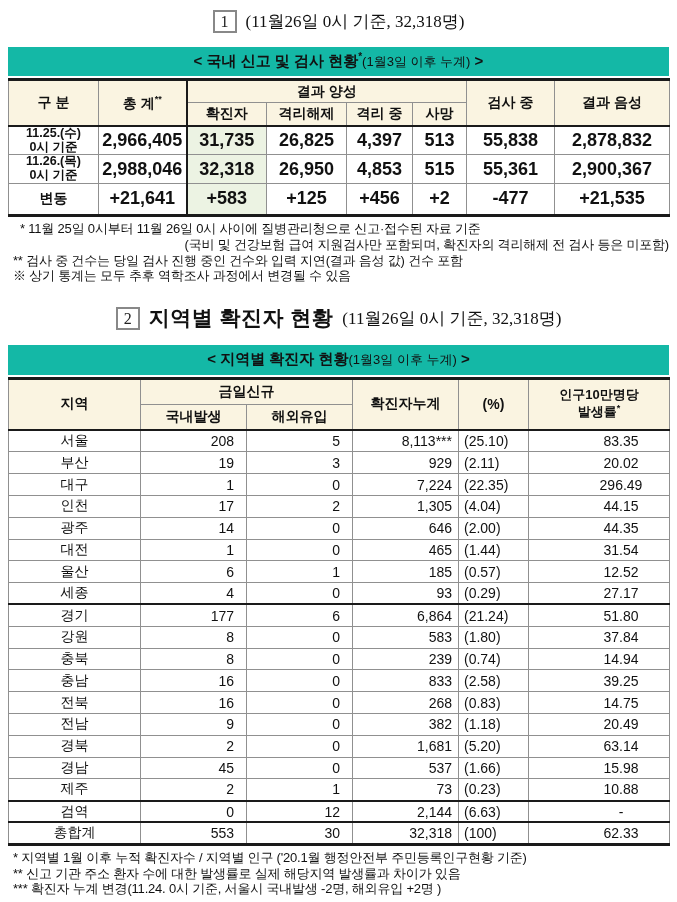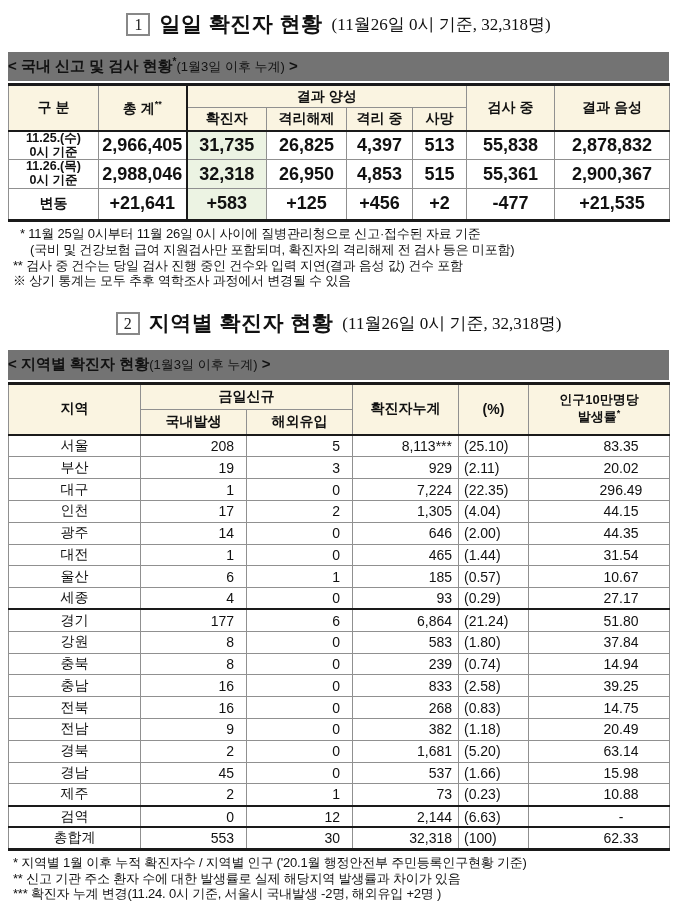--- a/index.html
+++ b/index.html
@@ -29,22 +29,22 @@
     font-size: 16px;
     line-height: 19px;
     color: #222;
     font-weight: 400;
   }
   .ttl { font-size: 21px; font-weight: 800; letter-spacing: 0.5px; white-space: nowrap; }
   .tsub { font-size: 17px; font-family: "Liberation Serif", serif; white-space: nowrap; }
 
   
   .band {
-    background: #737373;
-    text-align: left;
+    background: #14b8a6;
+    text-align: center;
     padding: 4px 0 5px 0;
     margin-bottom: 2px;
     white-space: nowrap;
   }
   .band .main { font-size: 15px; font-weight: 700; }
   .band sup { font-size: 10px; font-weight: 700; }
   .band .rest { font-size: 13px; font-weight: 400; }
   .band .end { font-size: 15px; font-weight: 700; }
 
   
@@ -100,32 +100,31 @@
   
   .notes { margin-top: 4px; }
   .note {
     font-size: 13px;
     line-height: 1.22;
     letter-spacing: -0.2px;
     color: #111;
     white-space: nowrap;
   }
   .notes1 .na { margin-left: 12px; }
-  .notes1 .nb { margin-left: 22px; }
+  .notes1 .nb { margin-left: 22px; text-align: right; }
   .notes1 .nc, .notes1 .nd { margin-left: 5px; }
   .notes2 .note { margin-left: 5px; }
 </style>
 </head>
 <body>
 
 <div>
 
   <div class="sec-title">
     <span class="numbox">1</span>
-    <span class="ttl">일일 확진자 현황</span>
     <span class="tsub">(11월26일 0시 기준, 32,318명)</span>
   </div>
 
   <div class="band">
     <span class="main">&lt; 국내 신고 및 검사 현황</span><sup>*</sup><span class="rest">(1월3일 이후 누계)</span><span class="end"> &gt;</span>
   </div>
 
   <table class="t1">
     <colgroup>
       <col style="width:90px">
@@ -284,21 +283,21 @@
           <td class="c3">465</td>
           <td class="c4">(1.44)</td>
           <td class="c5">31.54</td>
         </tr>
         <tr>
           <td class="c0">울산</td>
           <td class="c1">6</td>
           <td class="c2">1</td>
           <td class="c3">185</td>
           <td class="c4">(0.57)</td>
-          <td class="c5">10.67</td>
+          <td class="c5">12.52</td>
         </tr>
         <tr>
           <td class="c0">세종</td>
           <td class="c1">4</td>
           <td class="c2">0</td>
           <td class="c3">93</td>
           <td class="c4">(0.29)</td>
           <td class="c5">27.17</td>
         </tr>
         <tr class="thick-top">

